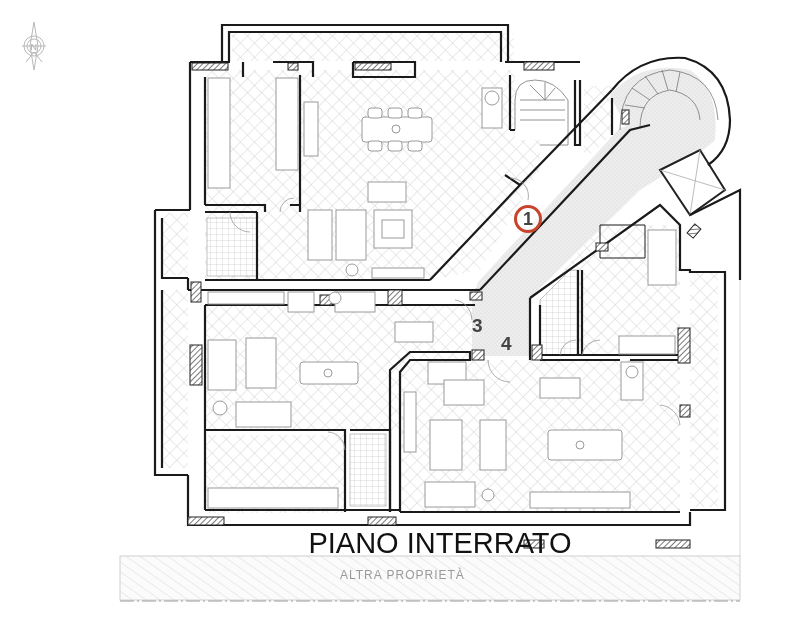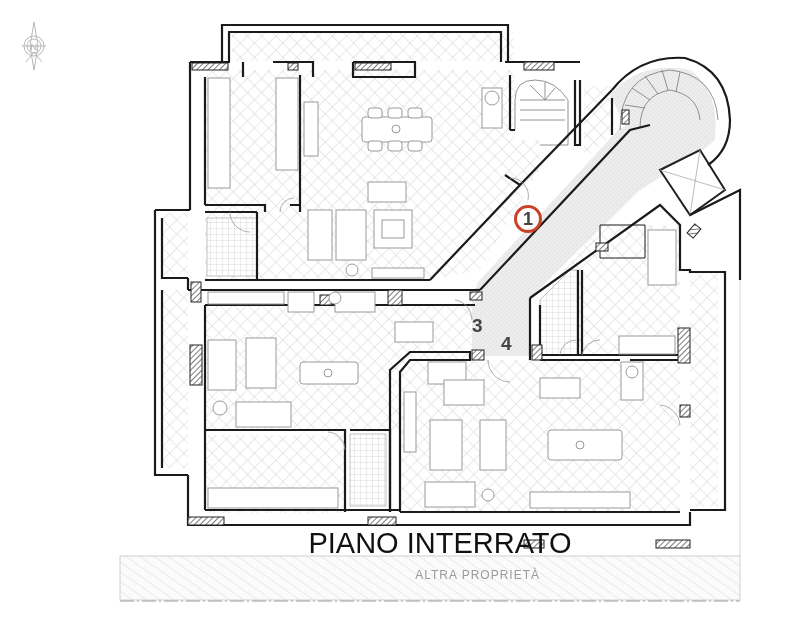--- a/index.html
+++ b/index.html
@@ -4,21 +4,21 @@
 <style>
   html, body { margin: 0; padding: 0; background: #ffffff; }
   body { width: 800px; height: 630px; overflow: hidden; position: relative; font-family: "Liberation Sans", sans-serif; }
   #plan { position: absolute; left: 0; top: 0; width: 800px; height: 630px; }
   .title {
     position: absolute; left: 250px; top: 523px; width: 380px; text-align: center;
     font-family: "Liberation Sans", sans-serif; font-weight: normal; font-size: 29px;
     color: #111; letter-spacing: 0px; line-height: 40px;
   }
   .subtitle {
-    position: absolute; left: 340px; top: 568px; width: 200px; text-align: right;
+    position: absolute; left: 340px; top: 568px; width: 200px; text-align: left;
     font-family: "Liberation Sans", sans-serif; font-size: 12px; color: #9a9a9a; letter-spacing: 1px;
   }
   .num {
     position: absolute; font-family: "Liberation Sans", sans-serif; font-weight: bold;
     font-size: 19px; color: #444; line-height: 20px;
   }
   .circ {
     position: absolute; left: 514px; top: 205px; width: 28px; height: 28px;
     border: 3px solid #c9432b; border-radius: 50%; box-sizing: border-box;
     text-align: center; line-height: 23px; font-weight: bold; font-size: 18px; color: #444;

